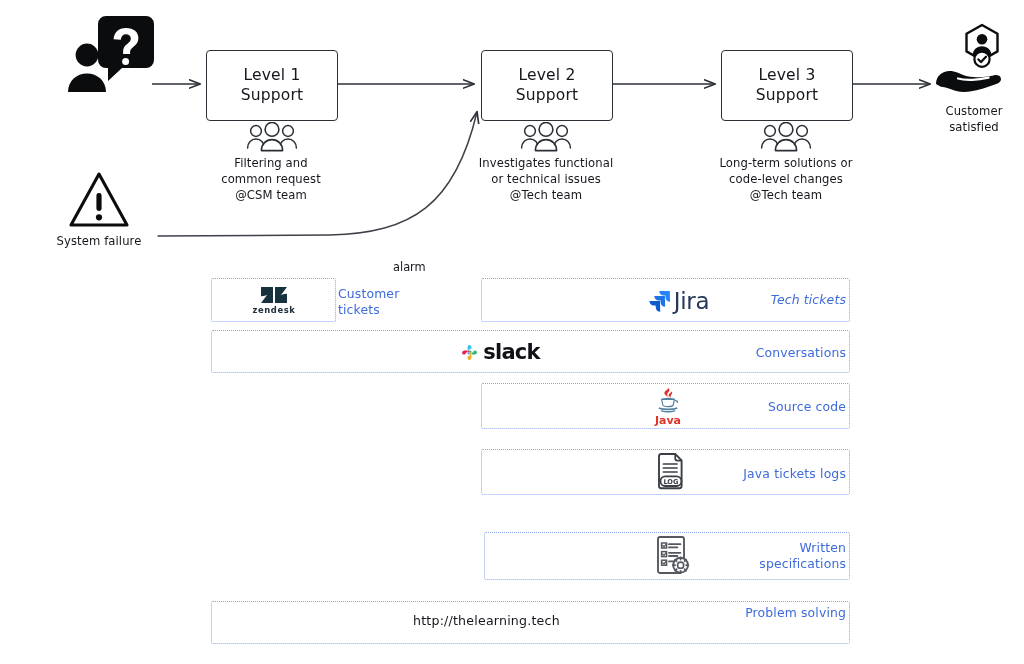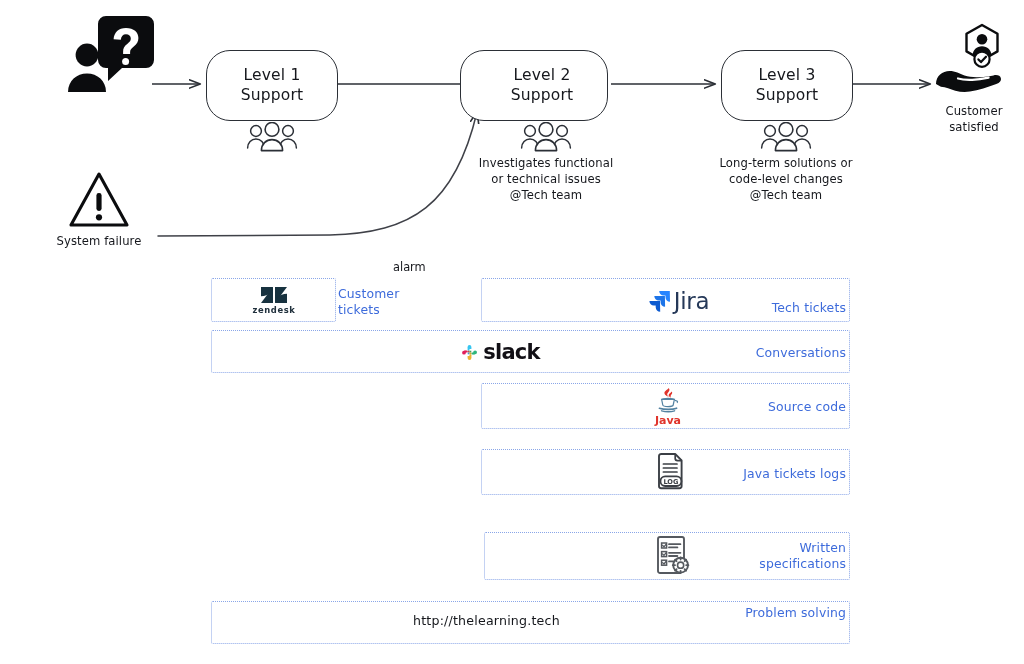--- a/index.html
+++ b/index.html
@@ -13,21 +13,21 @@
     color:#16181d;
   }
   .canvas{position:absolute;left:0;top:0;width:1024px;height:664px;}
 
   
   svg.flow{position:absolute;left:0;top:0;width:1024px;height:664px;pointer-events:none;}
 
   .node-box{
     position:absolute;
     border:1.6px solid #2b2f36;
-    border-radius:24px;
+    border-radius:4px;
     background:#fff;
     display:flex;
     flex-direction:column;
     align-items:center;
     justify-content:center;
     line-height:1.28;
     font-size:15.5px;
     color:#15171c;
     letter-spacing:.2px;
   }
@@ -159,22 +159,27 @@
   <div class="icon-abs" style="left:246px;top:122px;width:52px;height:30px;">
     <svg width="52" height="30" viewBox="0 0 52 30">
       <circle cx="10" cy="9" r="5.4" fill="none" stroke="#2b2f36" stroke-width="1.5"></circle>
       <path d="M1.6,26 c0,-5.4 3.8,-9 8.4,-9 c4.6,0 8.4,3.6 8.4,9" fill="none" stroke="#2b2f36" stroke-width="1.5" stroke-linecap="round"></path>
       <circle cx="42" cy="9" r="5.4" fill="none" stroke="#2b2f36" stroke-width="1.5"></circle>
       <path d="M33.6,26 c0,-5.4 3.8,-9 8.4,-9 c4.6,0 8.4,3.6 8.4,9" fill="none" stroke="#2b2f36" stroke-width="1.5" stroke-linecap="round"></path>
       <circle cx="26" cy="7.4" r="6.9" fill="#fff" stroke="#2b2f36" stroke-width="1.6"></circle>
       <path d="M15.4,28.6 c0,-6.6 4.8,-11 10.6,-11 c5.8,0 10.6,4.4 10.6,11 z" fill="#fff" stroke="#2b2f36" stroke-width="1.6" stroke-linejoin="round"></path>
     </svg>
   </div>
-
-  <div class="node-box" style="left:460px;top:50px;width:130px;height:69px;padding-left:16px;">
+  <div class="cap" style="left:196px;top:156px;width:150px;">
+    <div>Filtering and</div>
+    <div>common request</div>
+    <div>@CSM team</div>
+  </div>
+
+  <div class="node-box" style="left:481px;top:50px;width:130px;height:69px;">
     <span>Level 2</span>
     <span>Support</span>
   </div>
   <div class="icon-abs" style="left:520px;top:122px;width:52px;height:30px;">
     <svg width="52" height="30" viewBox="0 0 52 30">
       <circle cx="10" cy="9" r="5.4" fill="none" stroke="#2b2f36" stroke-width="1.5"></circle>
       <path d="M1.6,26 c0,-5.4 3.8,-9 8.4,-9 c4.6,0 8.4,3.6 8.4,9" fill="none" stroke="#2b2f36" stroke-width="1.5" stroke-linecap="round"></path>
       <circle cx="42" cy="9" r="5.4" fill="none" stroke="#2b2f36" stroke-width="1.5"></circle>
       <path d="M33.6,26 c0,-5.4 3.8,-9 8.4,-9 c4.6,0 8.4,3.6 8.4,9" fill="none" stroke="#2b2f36" stroke-width="1.5" stroke-linecap="round"></path>
       <circle cx="26" cy="7.4" r="6.9" fill="#fff" stroke="#2b2f36" stroke-width="1.6"></circle>
@@ -248,21 +253,21 @@
 
   <div class="tool-row" style="left:481px;top:278px;width:369px;height:44px;"></div>
   <div class="tool-logo" style="left:631px;top:287px;width:95px;height:28px;">
     <svg width="22" height="23" viewBox="0 0 22 23">
       <path d="M21,1 L11.2,1 c0,2.5 2,4.5 4.5,4.5 l1.8,0 l0,1.8 c0,2.5 2,4.5 4.5,4.5 L21.8,1 Z" fill="#2684ff"></path>
       <path d="M16.1,6 L6.3,6 c0,2.5 2,4.5 4.5,4.5 l1.8,0 l0,1.8 c0,2.5 2,4.5 4.5,4.5 L16.9,6 Z" fill="#1d74e8"></path>
       <path d="M11.2,11 L1.4,11 c0,2.5 2,4.5 4.5,4.5 l1.8,0 l0,1.8 c0,2.5 2,4.5 4.5,4.5 L12,11 Z" fill="#0e5bd0"></path>
     </svg>
     <div class="jira-word">Jira</div>
   </div>
-  <div class="tool-label" style="left:720px;top:300px;width:126px;">
+  <div class="tool-label" style="left:720px;top:292px;width:126px;font-style:italic;">
     <div>Tech tickets</div>
   </div>
 
   <div class="tool-row" style="left:211px;top:330px;width:639px;height:43px;"></div>
   <div class="tool-logo" style="left:455px;top:340px;width:90px;height:24px;">
     <svg width="19" height="19" viewBox="0 0 19 19">
       <path d="M4,11.6 a1.9,1.9 0 1 1 0,-3.8 l1.9,0 l0,1.9 a1.9,1.9 0 0 1 -1.9,1.9 z" fill="#e01e5a"></path>
       <path d="M7.4,7.8 a1.9,1.9 0 1 1 3.8,0 l0,4.9 a1.9,1.9 0 1 1 -3.8,0 z" fill="#e01e5a" opacity=".0"></path>
       <path d="M7.6,4 a1.9,1.9 0 1 1 3.8,0 l0,1.9 l-1.9,0 a1.9,1.9 0 0 1 -1.9,-1.9 z" fill="#36c5f0"></path>
       <path d="M7.6,7.5 l0,-3.5 a1.9,1.9 0 1 1 3.8,0 l0,3.5 l-1.9,0 z" fill="#36c5f0" opacity=".0"></path>

